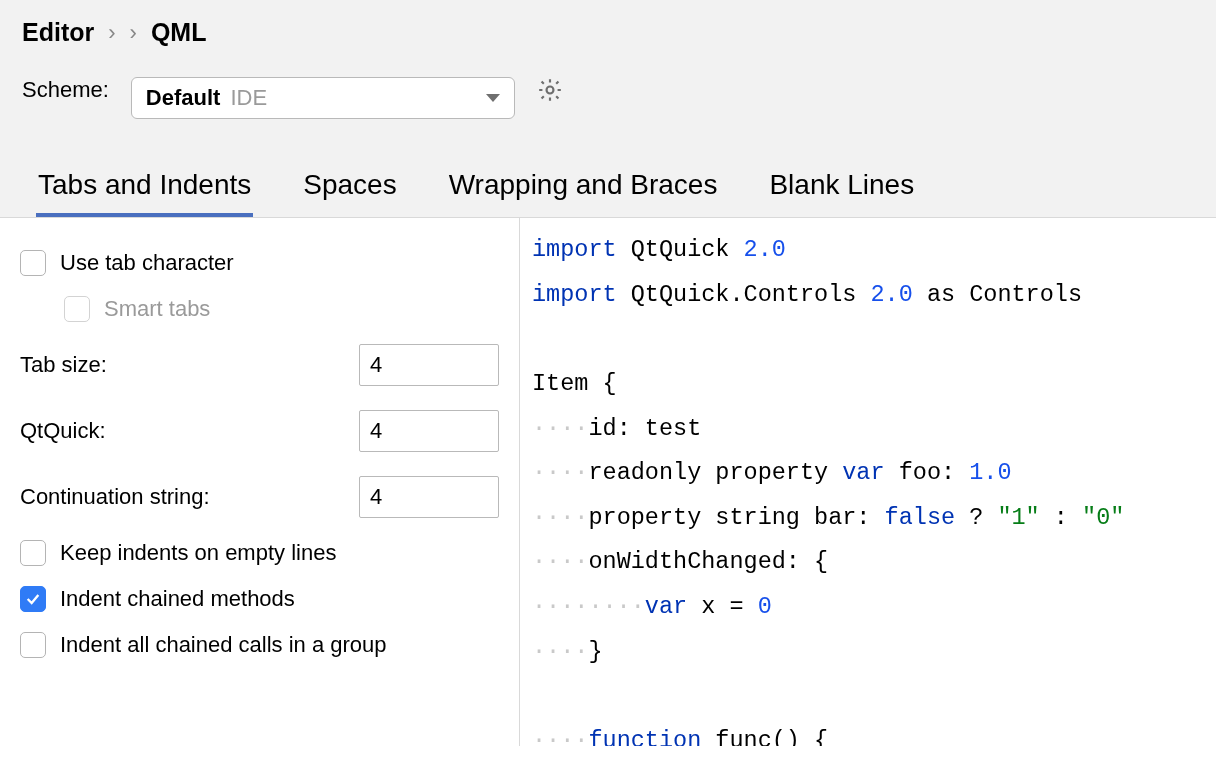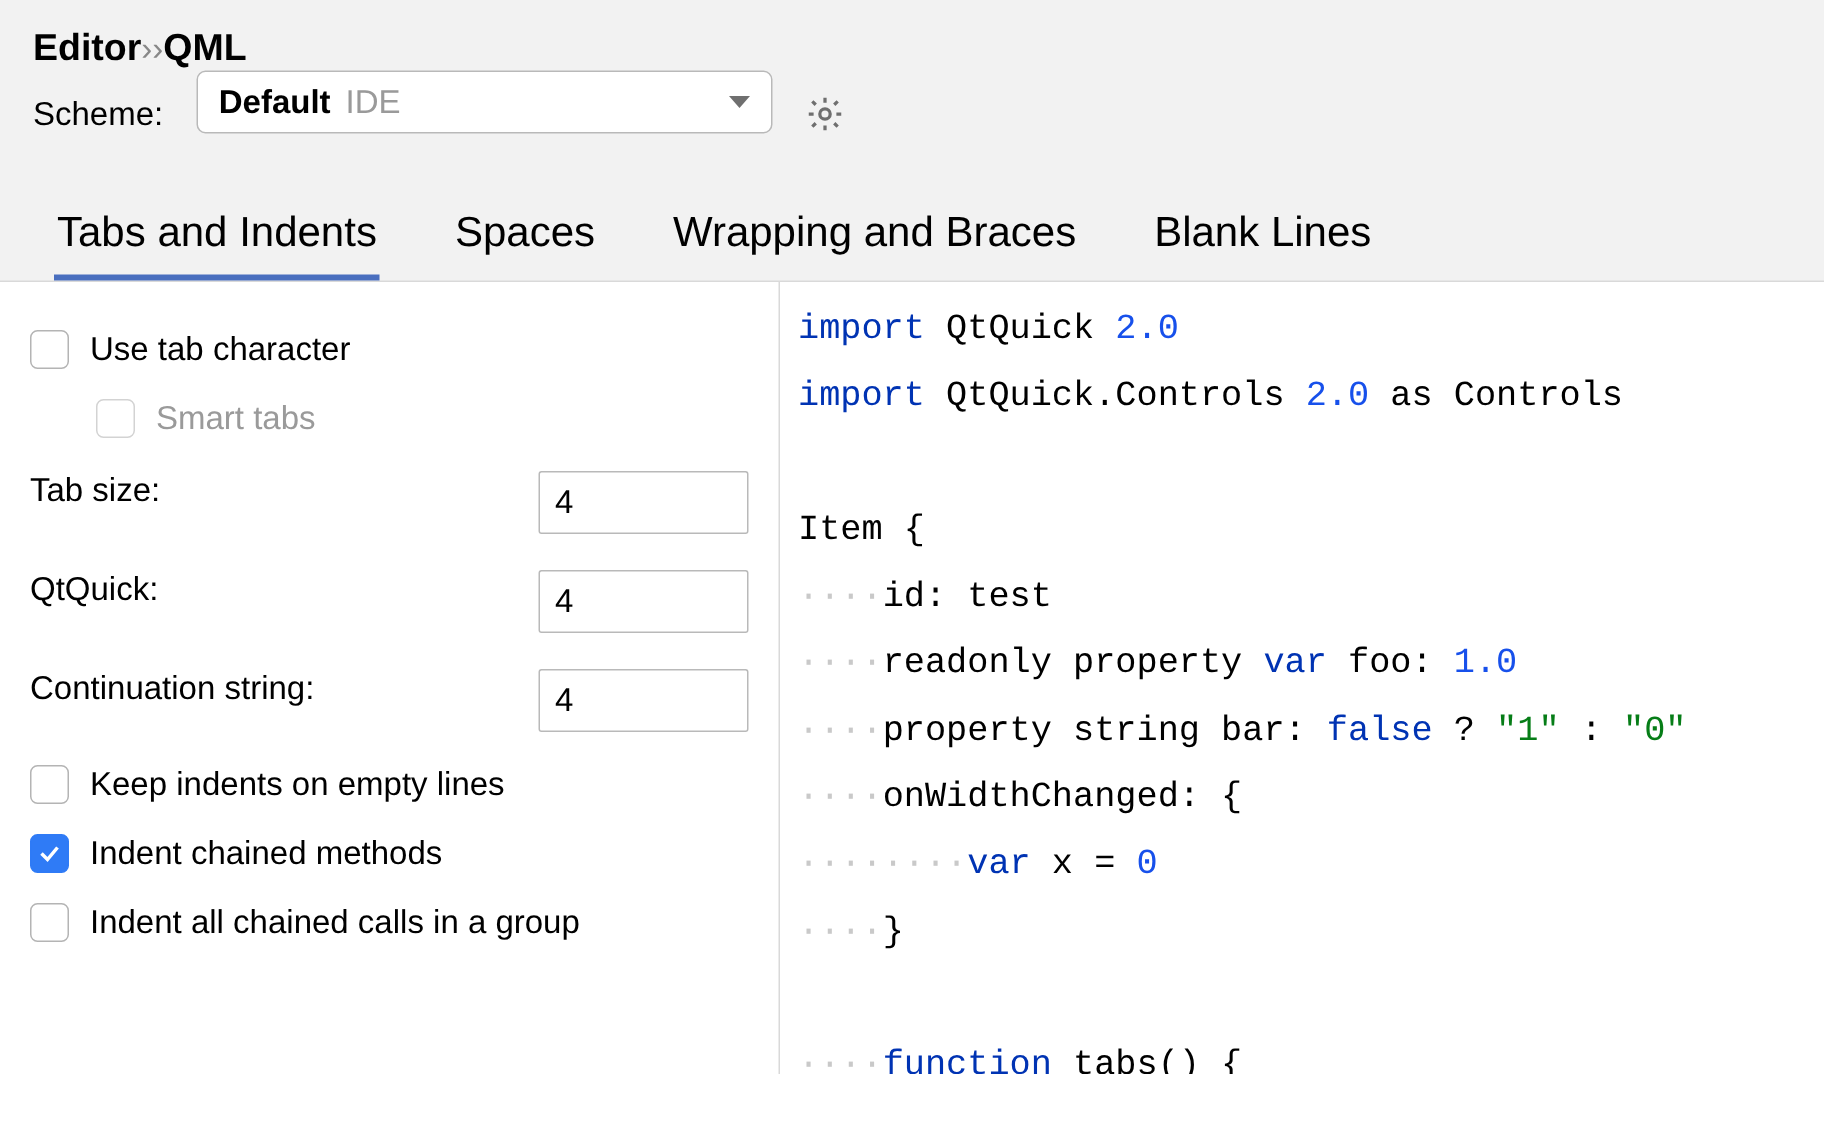--- a/index.html
+++ b/index.html
@@ -12,32 +12,34 @@
     background: #fff;
   }
   .top {
     background: #f2f2f2;
     border-bottom: 1px solid #d9d9d9;
     padding: 18px 22px 0 22px;
   }
   .breadcrumb {
     display: flex;
     align-items: center;
+    gap: 14px;
     font-weight: 700;
     font-size: 25px;
   }
   .breadcrumb .sep {
     color: #888;
     font-weight: 400;
     font-size: 22px;
   }
   .scheme-row {
     display: flex;
-    align-items: flex-end;
+    align-items: flex-start;
     gap: 22px;
+    margin-top: 30px;
     margin-bottom: 44px;
     font-size: 22px;
   }
   .scheme-label { color: #000; }
   .scheme-select {
     display: flex;
     align-items: center;
     gap: 10px;
     background: #fff;
     border: 1px solid #b9b9b9;
@@ -102,21 +104,21 @@
   }
   .chk.disabled { border-color:#d3d3d3; cursor:default; }
   .chk.checked {
     background:#2f7bf6;
     border-color:#2f7bf6;
   }
   .chk.checked svg { display:block; }
   .chk svg { display:none; }
   .lbl-disabled { color:#9a9a9a; }
   .num-row {
-    display:flex; align-items:flex-start; justify-content:space-between;
+    display:flex; align-items:center; justify-content:space-between;
     padding: 12px 0;
   }
   .num-row input {
     width: 140px; height: 42px;
     border: 1px solid #b9b9b9;
     border-radius: 2px;
     padding: 4px 10px;
     font-size: 22px;
   }
   .right {
@@ -222,14 +224,14 @@
 <span class="kw">import</span><span class="ident"> QtQuick.Controls </span><span class="num">2.0</span><span class="ident"> as Controls</span>
 
 <span class="ident">Item {</span>
 <span class="ws">····</span><span class="ident">id: test</span>
 <span class="ws">····</span><span class="ident">readonly property </span><span class="kw">var</span><span class="ident"> foo: </span><span class="num">1.0</span>
 <span class="ws">····</span><span class="ident">property string bar: </span><span class="kw">false</span><span class="ident"> ? </span><span class="str">"1"</span><span class="ident"> : </span><span class="str">"0"</span>
 <span class="ws">····</span><span class="ident">onWidthChanged: {</span>
 <span class="ws">········</span><span class="kw">var</span><span class="ident"> x = </span><span class="num">0</span>
 <span class="ws">····</span><span class="ident">}</span>
 
-<span class="ws">····</span><span class="kw">function</span><span class="ident"> tabs() {</span></div>
+<span class="ws">····</span><span class="kw">function</span><span class="ident"> func() {</span></div>
 </div>
 
 </body></html>

